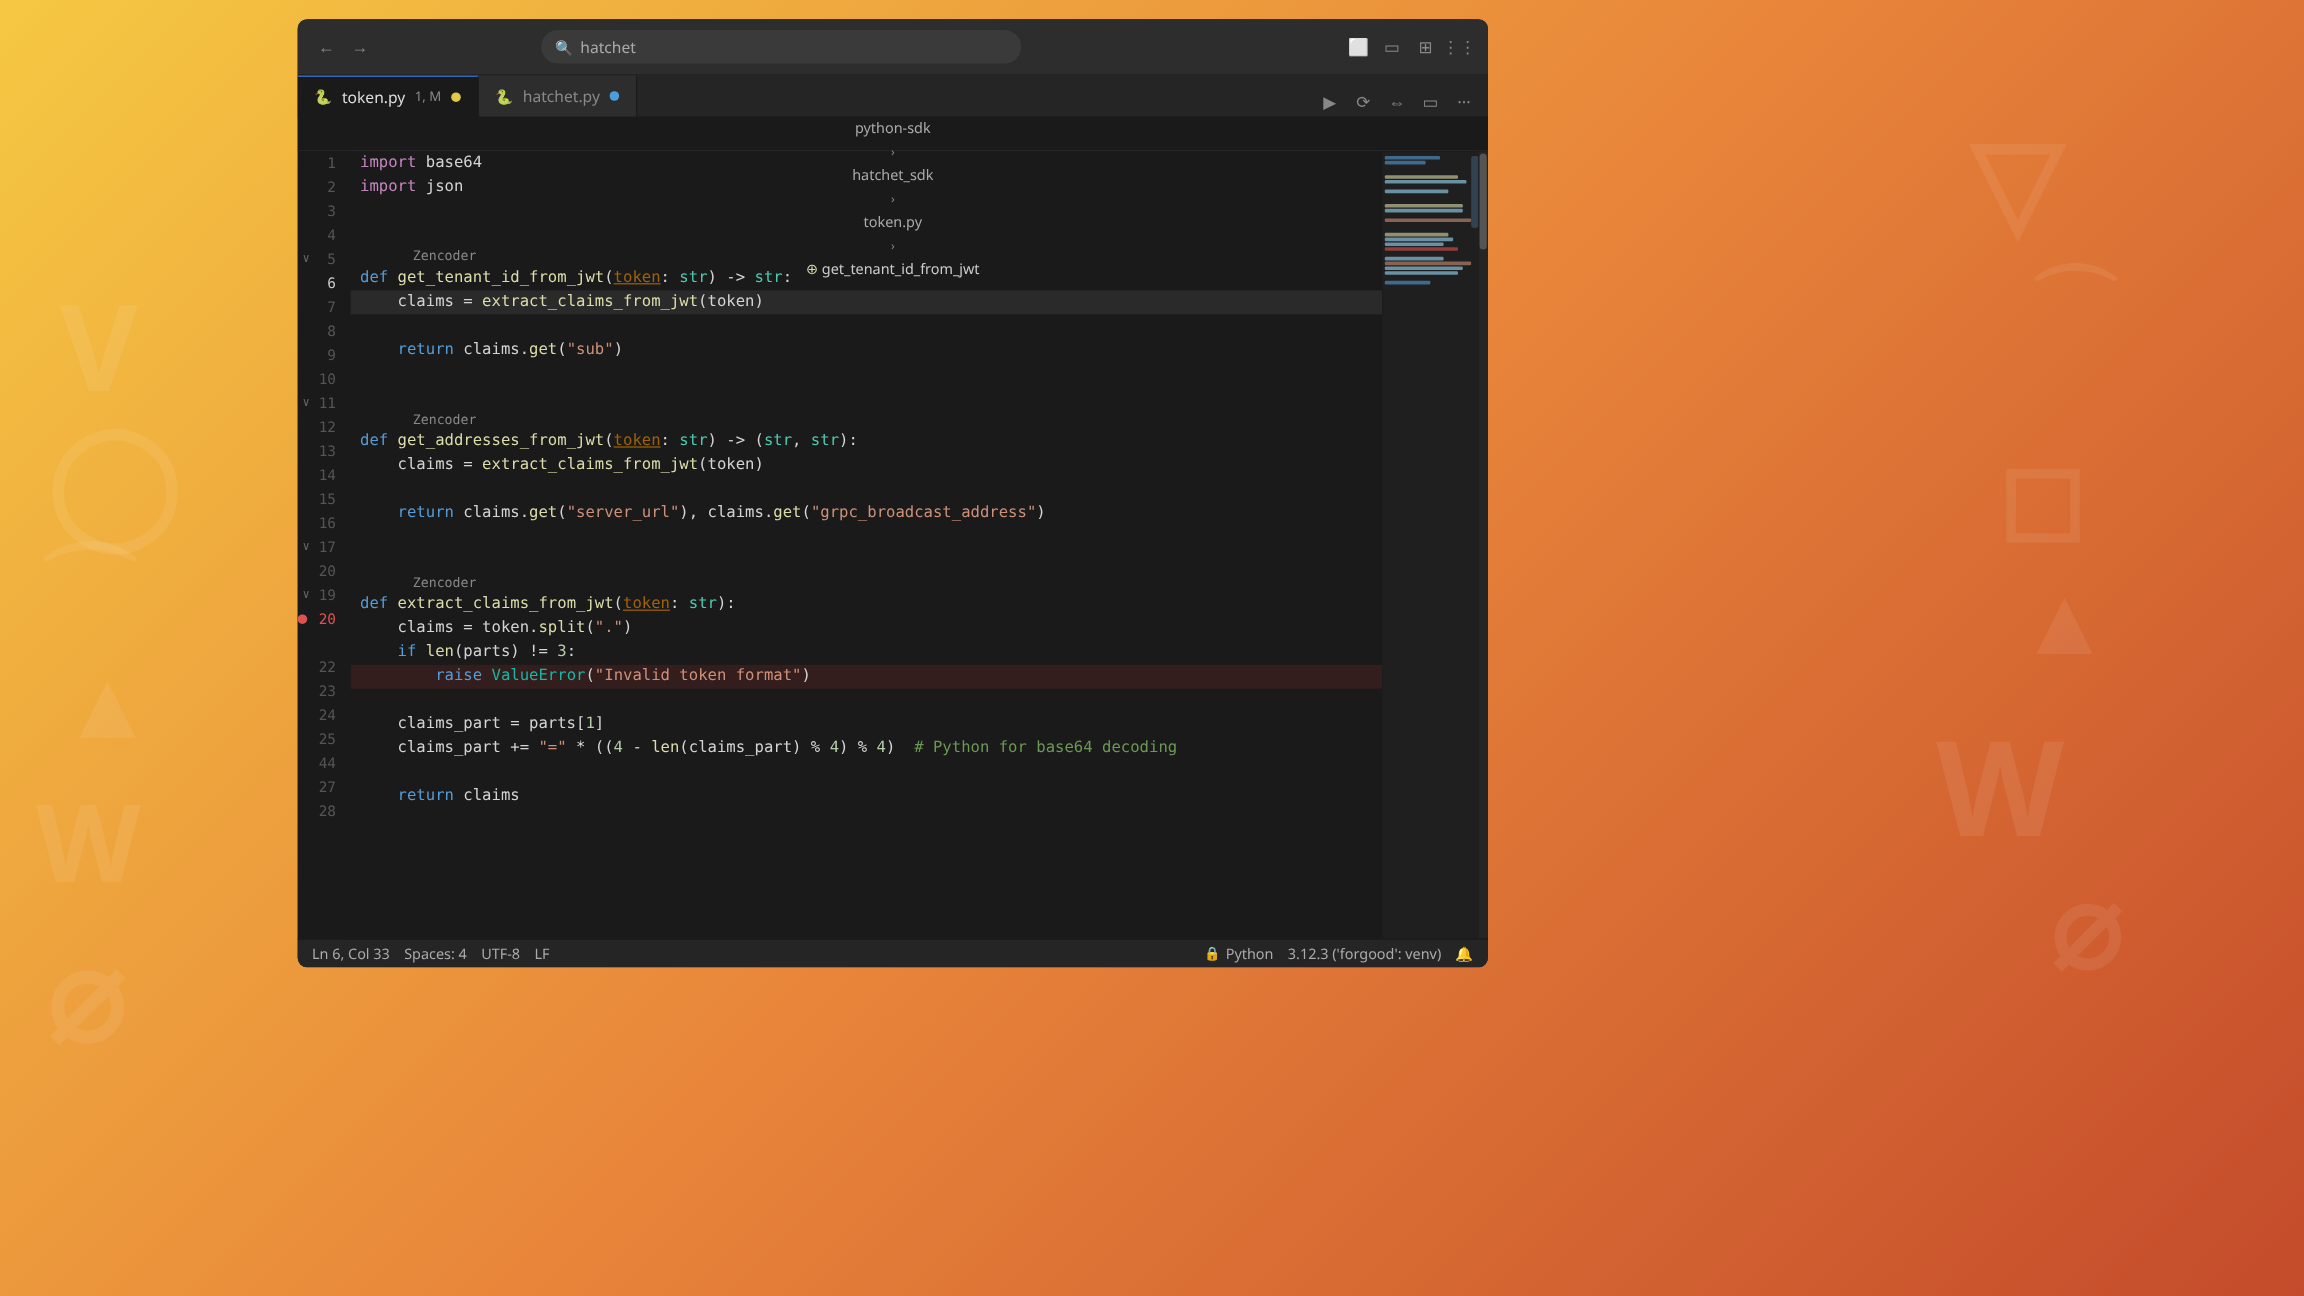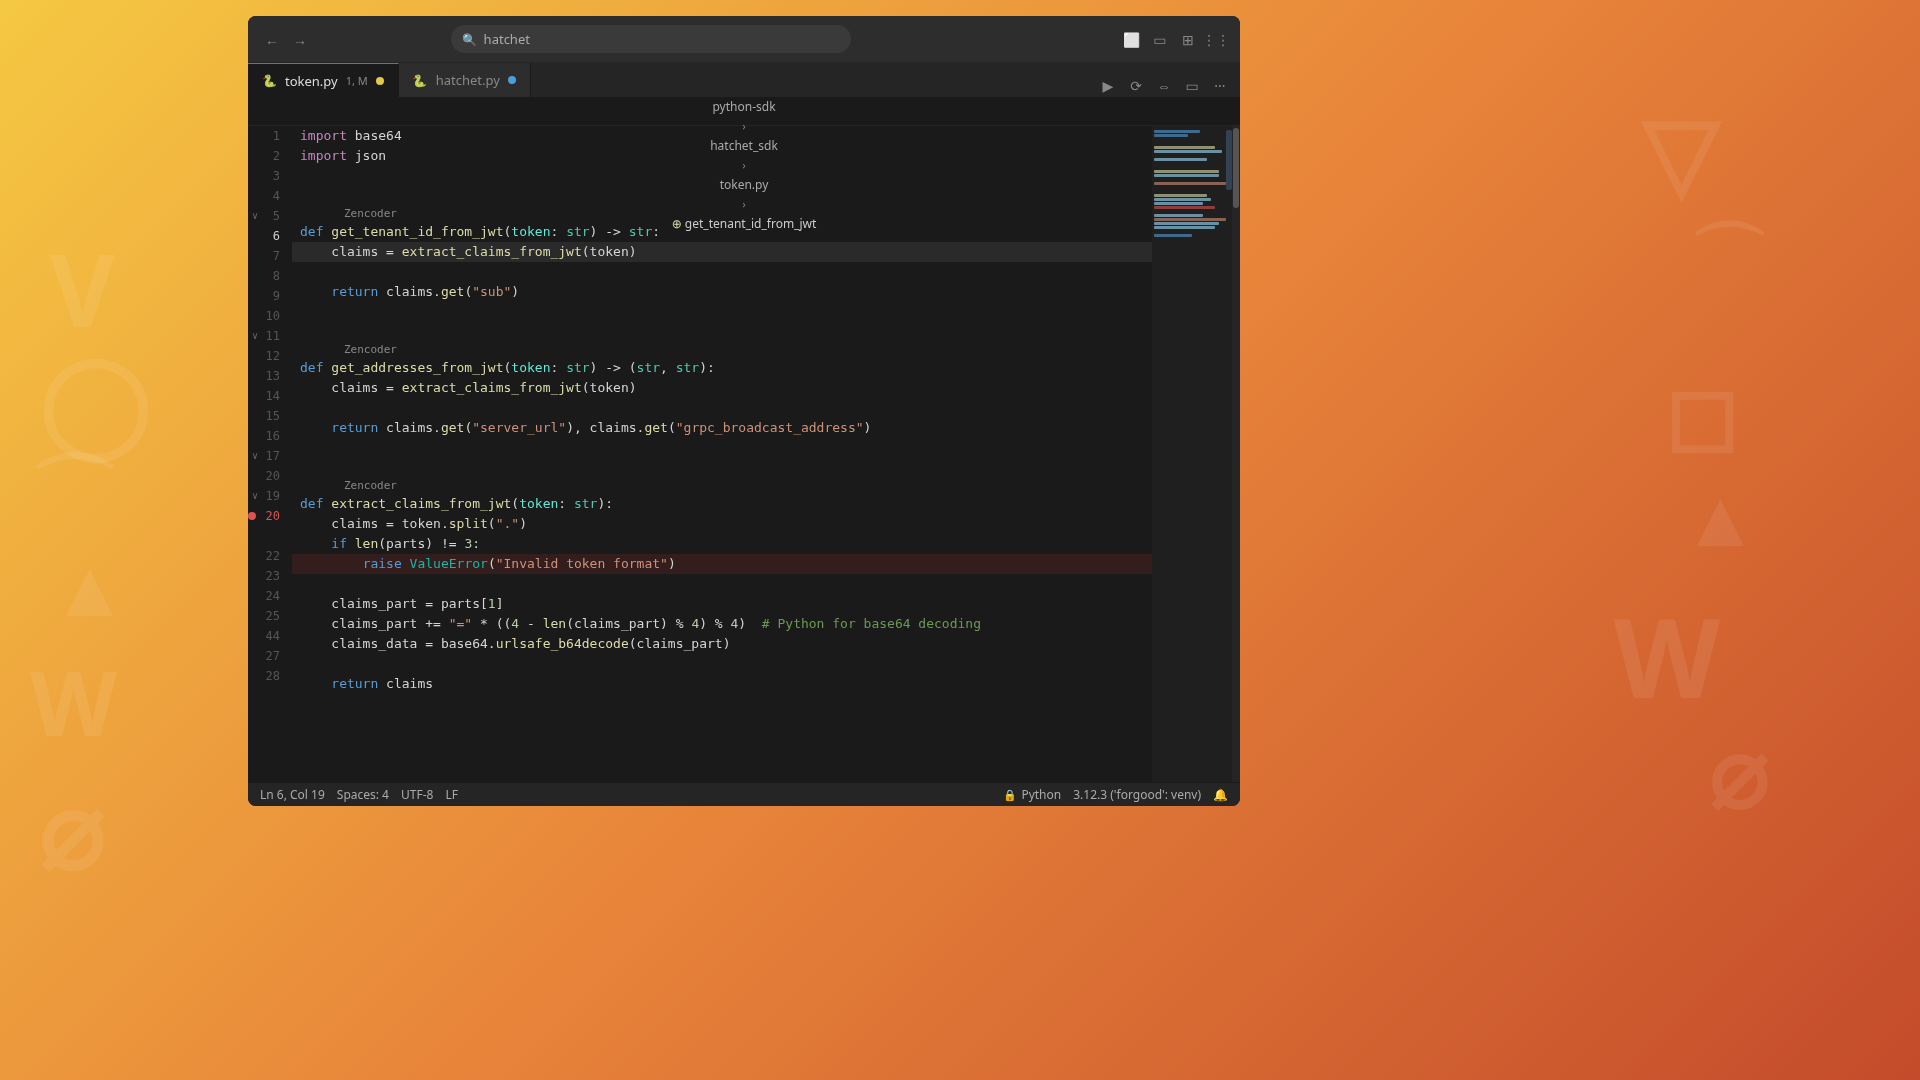--- a/index.html
+++ b/index.html
@@ -235,21 +235,21 @@
 
     .code-line.error-line {
       background: rgba(200, 50, 50, 0.15);
     }
 
     
     .kw { color: #569cd6; }         
     .fn { color: #dcdcaa; }         
     .kw2 { color: #c586c0; }        
     .str { color: #ce9178; }        
-    .param { color: #5eead4; }      
+    .param { color: #a16207; text-decoration: underline; }      
     .type { color: #4ec9b0; }         
     .cm { color: #6a9955; }         
     .num { color: #b5cea8; }        
     .cls { color: #14b8a6; }        
     .zenc { color: #888; font-size: 11px; }  
 
     
     .minimap {
       width: 80px;
       background: #1f1f1f;
@@ -532,23 +532,20 @@
       <div class="code-line"></div>
 
       <div class="code-line">
         <span>    claims_part = parts[</span><span class="num">1</span><span>]</span>
       </div>
 
       <div class="code-line">
         <span>    claims_part += </span><span class="str">"="</span><span> * ((</span><span class="num">4</span><span> - </span><span class="fn">len</span><span>(claims_part) % </span><span class="num">4</span><span>) % </span><span class="num">4</span><span>)  </span><span class="cm"># Python for base64 decoding</span>
       </div>
 
-      <div class="code-line">
-        <span>    claims_data = base64.</span><span class="fn">urlsafe_b64decode</span><span>(claims_part)</span>
-      </div>
 
 
       <div class="code-line"></div>
 
       <div class="code-line">
         <span>    </span><span class="kw">return </span><span>claims</span>
       </div>
 
       <div class="code-line"></div>
     </div>
@@ -588,21 +585,21 @@
     </div>
 
     <div class="scrollbar">
       <div class="scrollbar-thumb"></div>
     </div>
   </div>
 
   <div class="status-bar">
     <div class="status-left">
       <div class="status-item">
-        <span>Ln 6, Col 19</span>
+        <span>Ln 6, Col 33</span>
       </div>
       <div class="status-item">
         <span>Spaces: 4</span>
       </div>
       <div class="status-item">
         <span>UTF-8</span>
       </div>
       <div class="status-item">
         <span>LF</span>
       </div>

